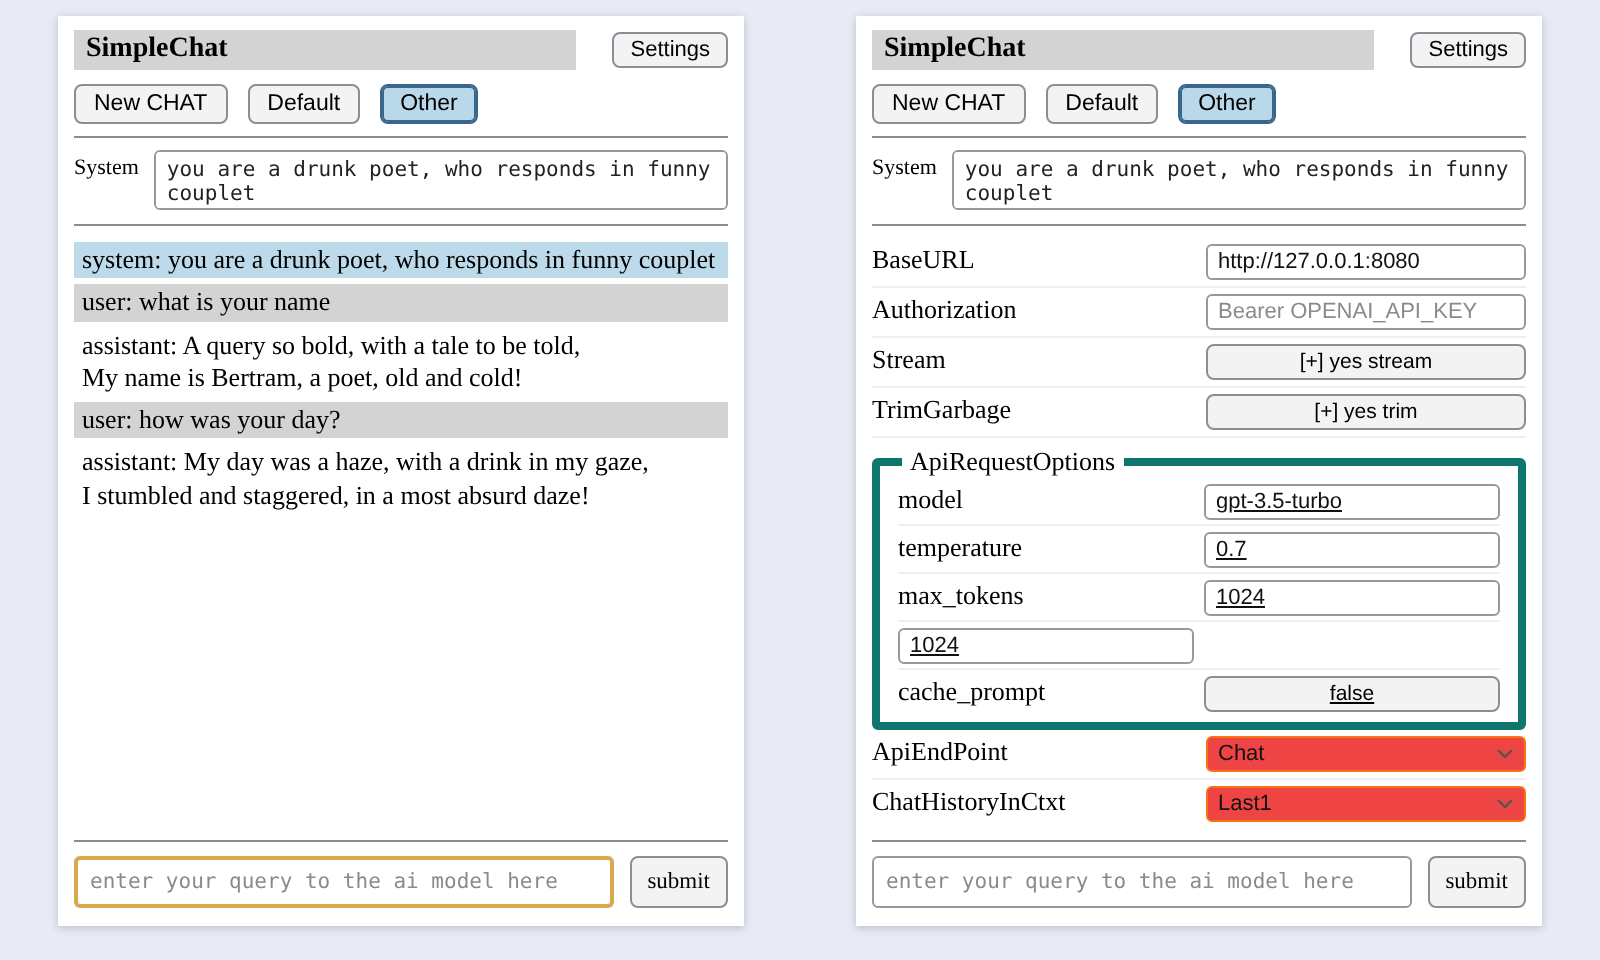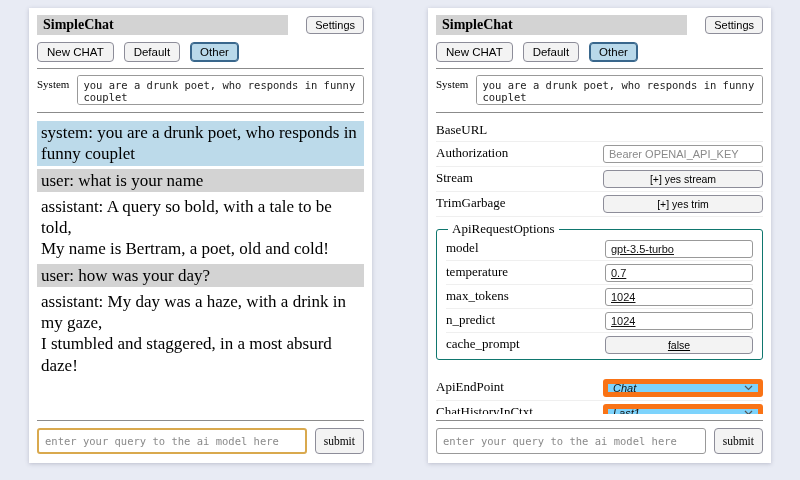--- a/index.html
+++ b/index.html
@@ -35,42 +35,42 @@
   .sysrow { display: flex; gap: 8px; margin: 1px 0; }
   .sysrow .syslabel { font-size: 11px; padding-top: 3px; color: #000; }
   .sysrow textarea {
     flex: 1; height: 30px; resize: none;
     font-family: "DejaVu Sans Mono", monospace; font-size: 10.5px;
     padding: 3px 5px; color: #222;
     border: 1px solid #999; border-radius: 3px; outline: none;
   }
   
   .chat { flex: 1; overflow: hidden; margin-top: 3px; }
-  .msg { font-size: 17px; line-height: 1.25; padding: 1px 4px; margin-bottom: 3px; white-space: pre-line; color: #000; }
+  .msg { font-size: 13px; line-height: 1.25; padding: 1px 4px; margin-bottom: 3px; white-space: pre-line; color: #000; }
   .msg.system { background: #bcdaea; }
   .msg.user { background: #d3d3d3; font-family: Liberation Serif, serif; }
   .msg.assistant { background: #ffffff; }
   
   .settings { flex: 1; overflow: hidden; margin-top: 1px; }
   .setrow { display: flex; padding: 3px 0; border-bottom: 1px solid #efefef; }
   .setrow .lbl { flex: 1; font-size: 13px; color: #000; }
   .ctl { width: 160px; flex: 0 0 auto; }
   input.ctl {
     font-family: "Liberation Sans", sans-serif; font-size: 11px;
     height: 18px; padding: 1px 5px;
     border: 1px solid #999; border-radius: 3px; color: #111; outline: none;
   }
   button.ctl { height: 18px; padding: 0 4px; font-size: 10.5px; }
   .sel {
     display: flex; align-items: center; justify-content: space-between;
     height: 18px; padding: 0 5px;
     font-family: "Liberation Sans", sans-serif; font-size: 11px; color: #111;
-    background: #7dd3fc; border: 5px solid #f97316; border-radius: 3px; cursor: pointer; font-style: italic;
-  }
-  fieldset.aro { border: 1px solid #0f766e; border-radius: 3px; margin: 4px 0 16px; padding: 0 9px 3px; }
+    background: #ef4444; border: 1px solid #f97316; border-radius: 3px; cursor: pointer;
+  }
+  fieldset.aro { border: 4px solid #0f766e; border-radius: 3px; margin: 4px 0 0; padding: 0 9px 3px; }
   fieldset.aro legend { font-size: 13px; padding: 0 4px; margin-left: 2px; color: #000; }
   fieldset.aro .ctl { width: 148px; text-decoration: underline; }
   fieldset.aro .setrow { padding: 2.5px 0; }
   
   .queryrow { display: flex; gap: 8px; margin-top: 2px; align-items: stretch; }
   .queryrow input {
     flex: 1; font-family: "DejaVu Sans Mono", monospace; font-size: 10.5px;
     padding: 3px 6px; height: 26px; color: #222;
     border: 1px solid #999; border-radius: 3px; outline: none;
   }
@@ -128,20 +128,21 @@
   <div class="sysrow">
     <span class="syslabel">System</span>
     <textarea spellcheck="false" style="">you are a drunk poet, who responds in funny couplet</textarea>
   </div>
   <hr class="divider">
 
   <div class="settings">
 
     <div class="setrow">
       <span class="lbl">BaseURL</span>
+      <input class="ctl" value="http://127.0.0.1:8080" style="">
     </div>
     <div class="setrow">
       <span class="lbl">Authorization</span>
       <input class="ctl" placeholder="Bearer OPENAI_API_KEY" style="">
     </div>
     <div class="setrow">
       <span class="lbl">Stream</span>
       <button class="std ctl">[+] yes stream</button>
     </div>
     <div class="setrow">
@@ -157,21 +158,20 @@
       </div>
       <div class="setrow">
         <span class="lbl">temperature</span>
         <input class="ctl" value="0.7" style="">
       </div>
       <div class="setrow">
         <span class="lbl">max_tokens</span>
         <input class="ctl" value="1024" style="">
       </div>
       <div class="setrow">
-        <span class="lbl">n_predict</span>
         <input class="ctl" value="1024" style="">
       </div>
       <div class="setrow" style="border-bottom:none">
         <span class="lbl">cache_prompt</span>
         <button class="std ctl">false</button>
       </div>
     </fieldset>
 
     <div class="setrow">
       <span class="lbl">ApiEndPoint</span>

